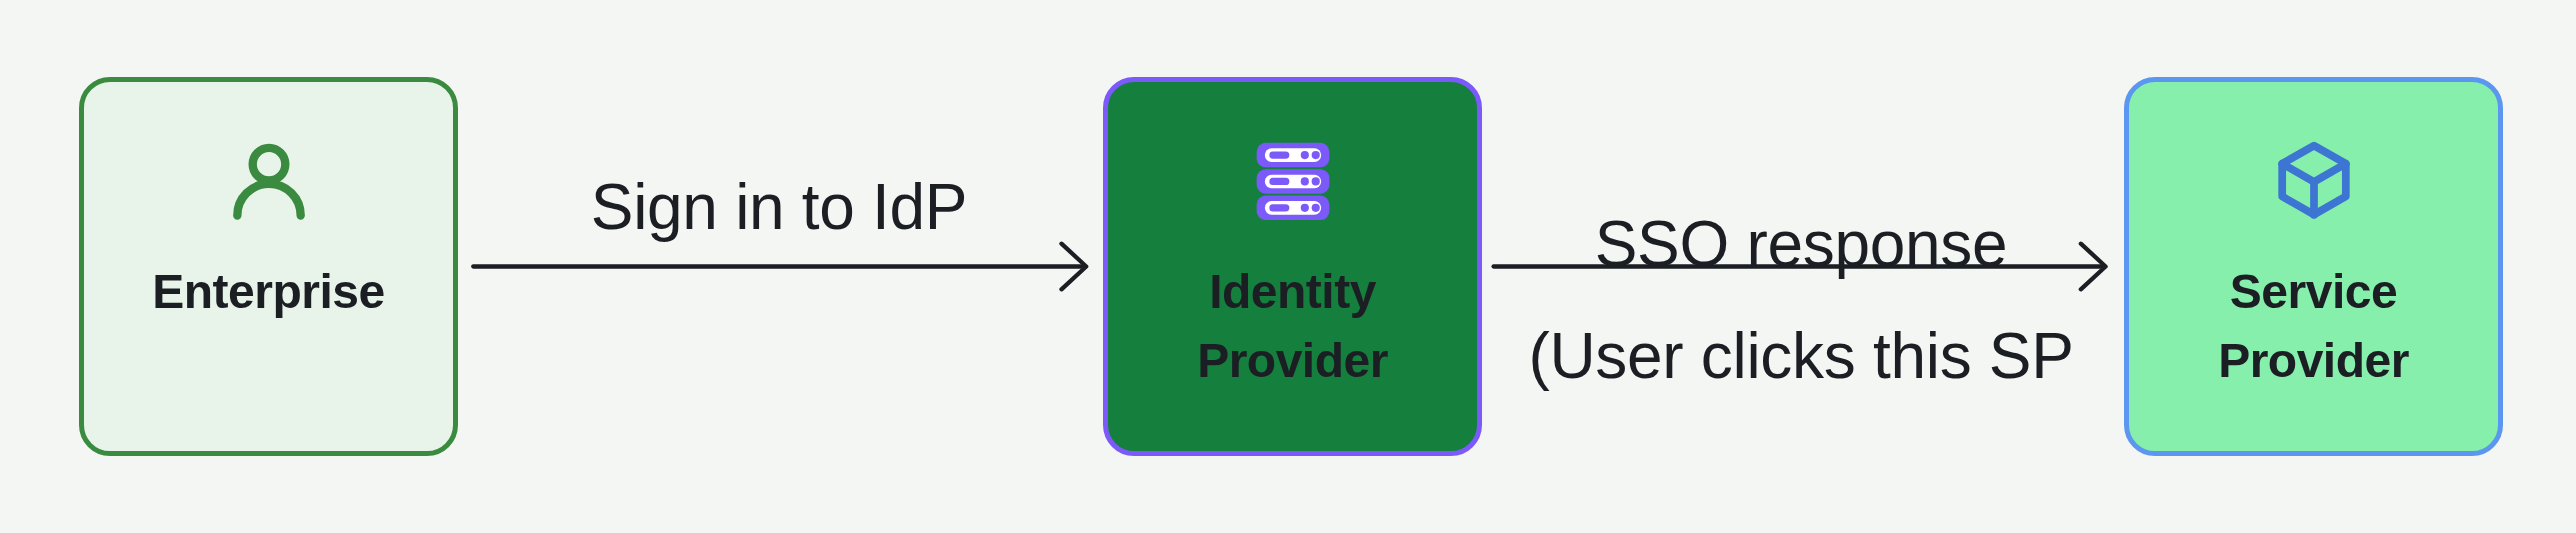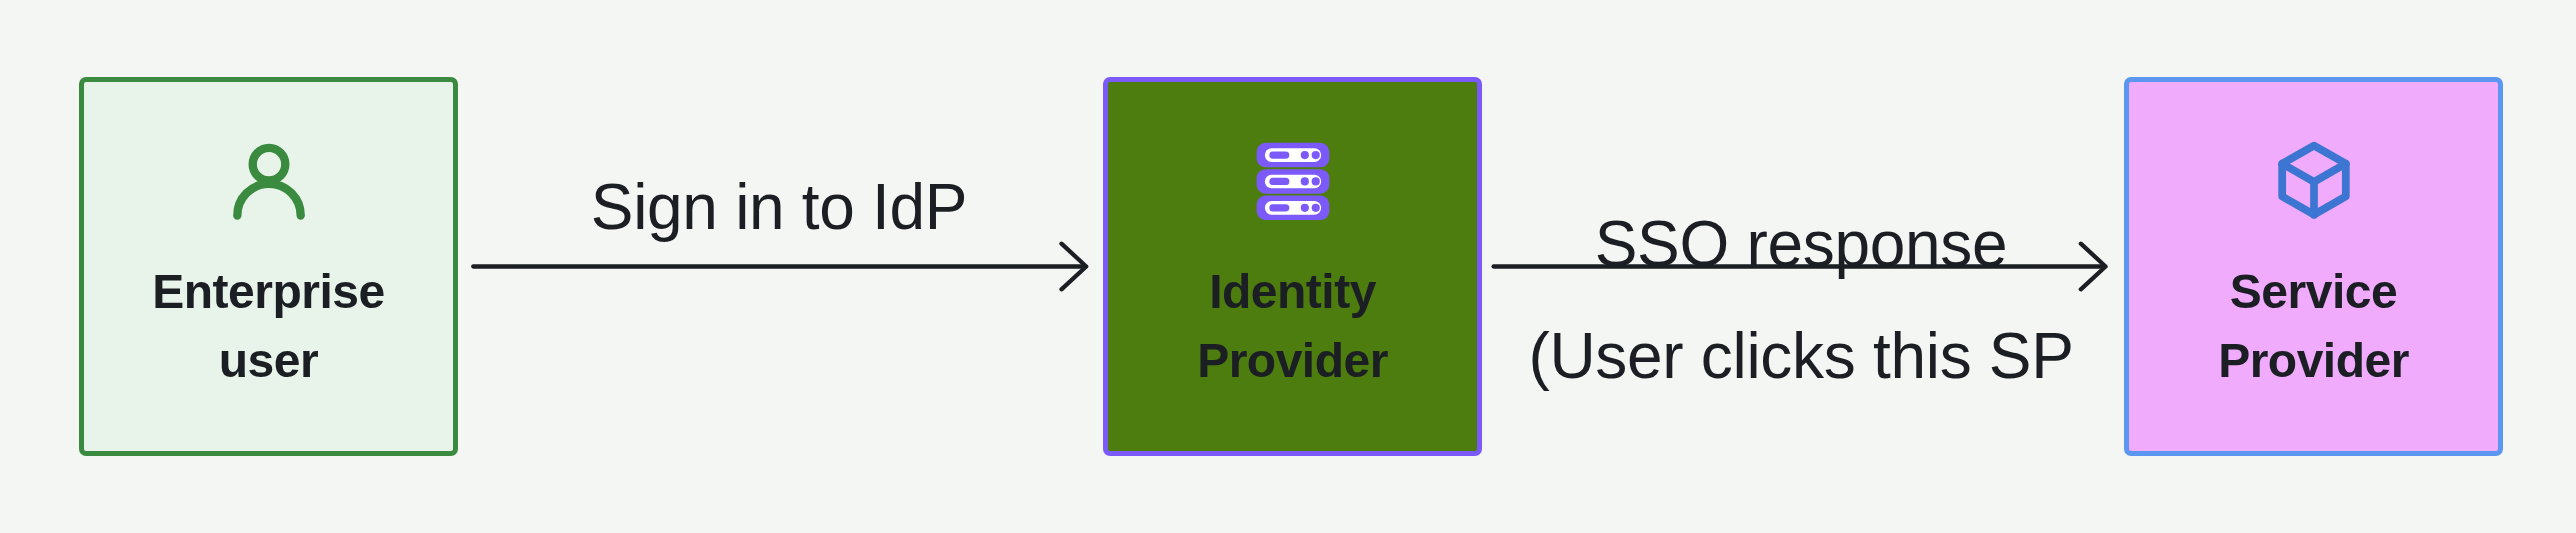--- a/index.html
+++ b/index.html
@@ -17,21 +17,21 @@
     width: 2576px;
     height: 533px;
   }
   .node {
     position: absolute;
     top: 77px;
     width: 379px;
     height: 379px;
     box-sizing: border-box;
     border: 5.7px solid #888;
-    border-radius: 7px;
+    border-radius: 31px;
     display: flex;
     flex-direction: column;
     align-items: center;
   }
   .node-icon {
     margin-top: 57px;
     height: 84px;
     display: flex;
     align-items: center;
     justify-content: center;
@@ -70,25 +70,24 @@
 
   <div class="node" style="left: 79px; border-color: rgb(58, 139, 64); background-color: rgb(232, 244, 233);">
     <span class="node-icon" style="color: rgb(58, 139, 64);">
       <svg width="82" height="84" viewBox="0 0 88 88">
         <circle cx="44" cy="26" r="17.5" fill="none" stroke="currentColor" stroke-width="9"></circle>
         <path d="M10 81 A 34 34 0 0 1 78 81" fill="none" stroke="currentColor" stroke-width="9" stroke-linecap="round"></path>
       </svg>
     </span>
     <div class="node-label">
       <div>Enterprise</div>
-      <div>user</div>
     </div>
   </div>
 
-  <div class="node" style="left: 1103px; border-color: rgb(124, 90, 250); background-color: #4d7c0f;">
+  <div class="node" style="left: 1103px; border-color: rgb(124, 90, 250); background-color: #15803d;">
     <span class="node-icon" style="color: rgb(124, 90, 250);">
       <svg width="80" height="84" viewBox="0 0 88 90">
         <g>
           <rect x="4" y="3" width="80" height="27" rx="10" fill="currentColor"></rect>
           <rect x="13" y="9" width="62" height="15" rx="7.5" fill="#ffffff"></rect>
           <rect x="18" y="12.5" width="22" height="8" rx="4" fill="currentColor"></rect>
           <circle cx="57" cy="16.5" r="4.5" fill="currentColor"></circle>
           <circle cx="69" cy="16.5" r="4.5" fill="currentColor"></circle>
         </g>
         <g transform="translate(0,29)">
@@ -106,21 +105,21 @@
           <circle cx="69" cy="16.5" r="4.5" fill="currentColor"></circle>
         </g>
       </svg>
     </span>
     <div class="node-label">
       <div>Identity</div>
       <div>Provider</div>
     </div>
   </div>
 
-  <div class="node" style="left: 2124px; border-color: rgb(91, 151, 240); background-color: #f0abfc;">
+  <div class="node" style="left: 2124px; border-color: rgb(91, 151, 240); background-color: #86efac;">
     <span class="node-icon" style="color: rgb(61, 118, 210);">
       <svg width="80" height="84" viewBox="0 0 88 92">
         <g fill="none" stroke="currentColor" stroke-width="8.5" stroke-linejoin="round" stroke-linecap="round">
           <path d="M44 7 L79 27 V63 L44 83 L9 63 V27 Z"></path>
           <path d="M9 27 L44 47 L79 27"></path>
           <path d="M44 47 V83"></path>
         </g>
       </svg>
     </span>
     <div class="node-label">

